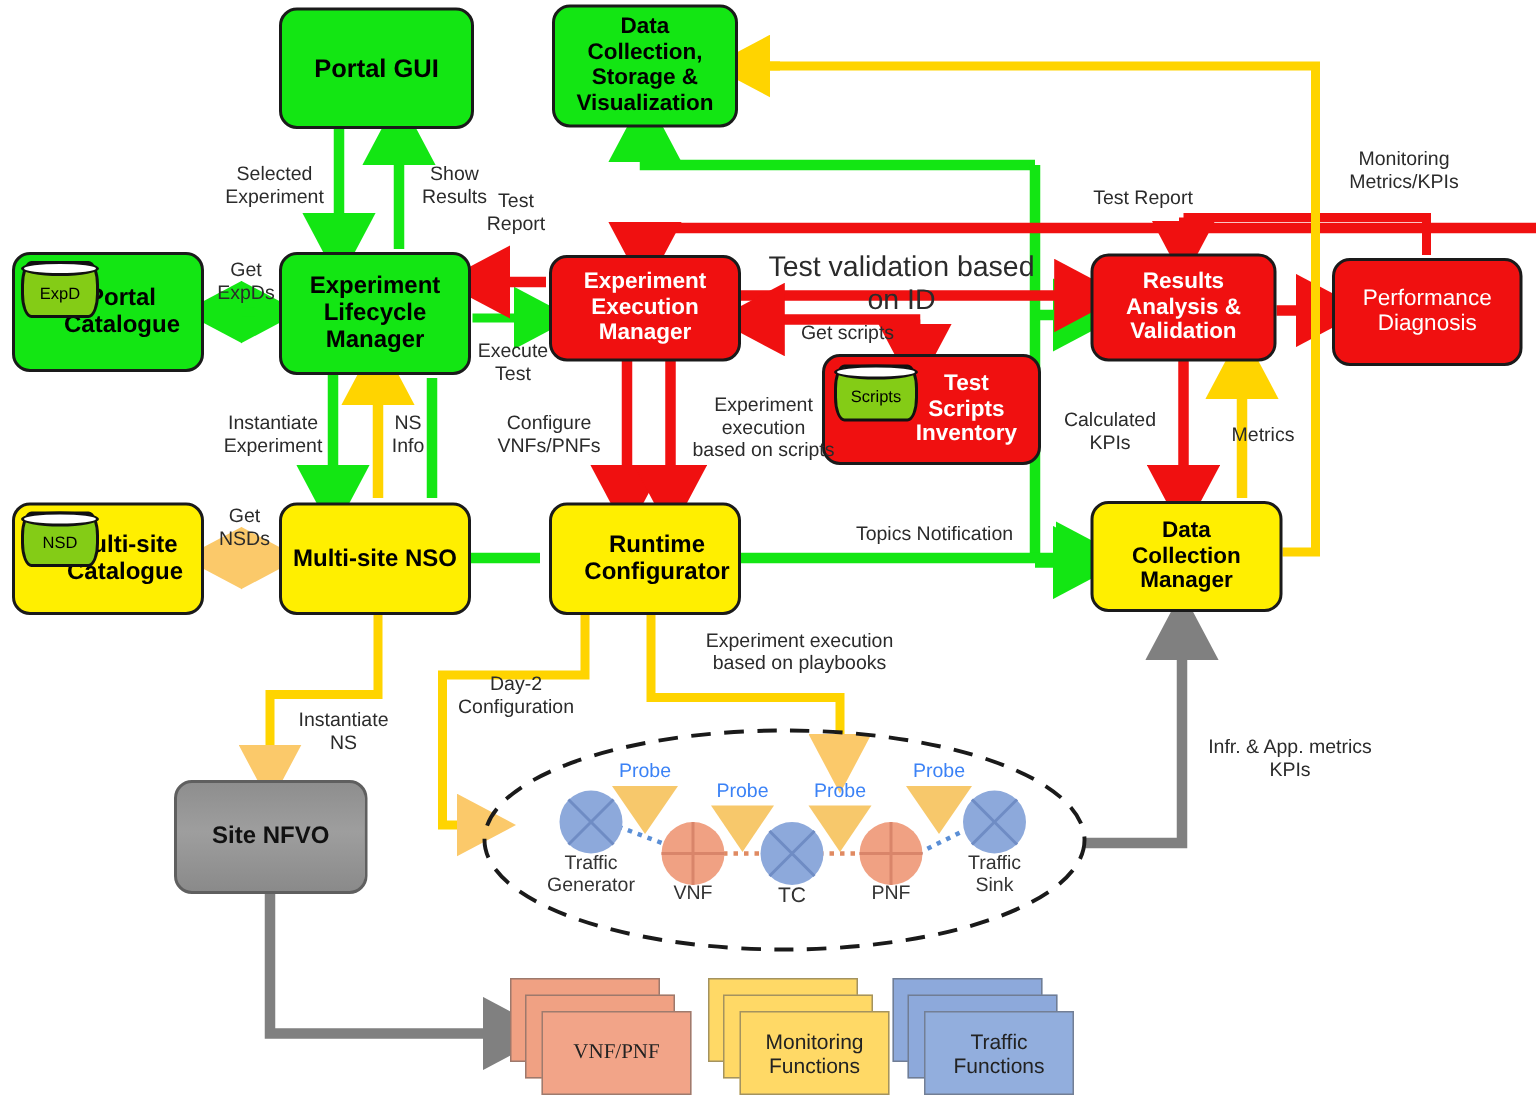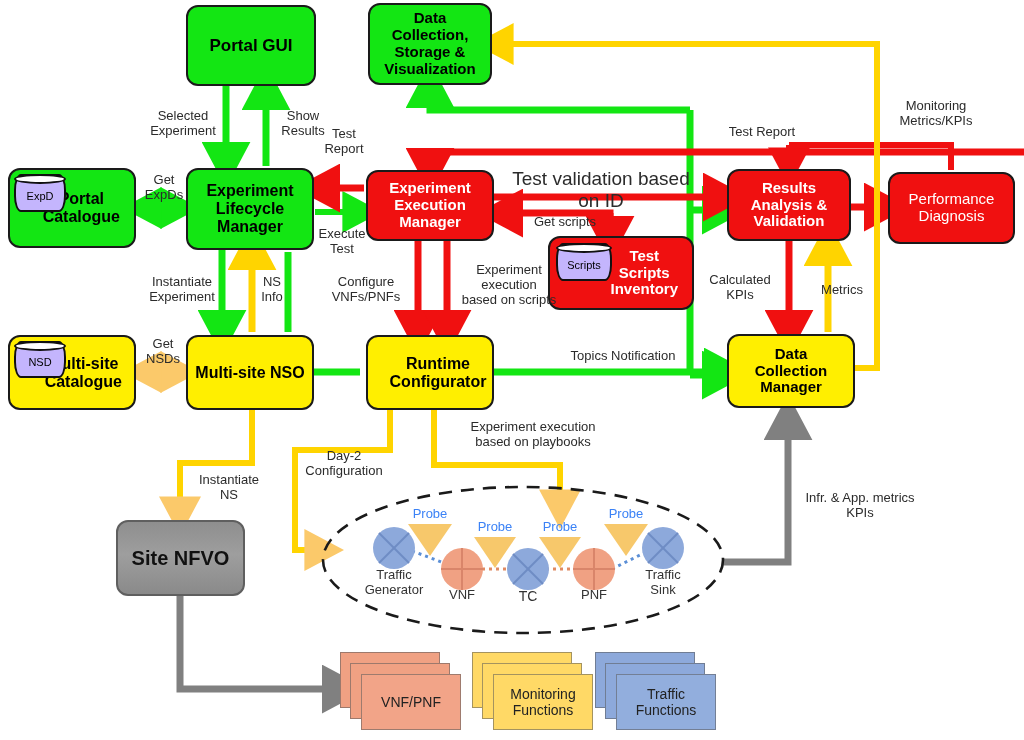--- a/index.html
+++ b/index.html
@@ -10,21 +10,21 @@
   #nodes{z-index:3;}
   .node{position:absolute;z-index:4;border:2px solid #1a1a1a;border-radius:12px;
         display:flex;align-items:center;justify-content:center;text-align:center;
         font-weight:bold;line-height:1.12;box-sizing:border-box;}
   .node.green{background:#13e613;color:#000;}
   .node.red{background:#f01010;color:#fff;}
   .node.yellow{background:#ffef00;color:#000;}
   .node.gray{background:linear-gradient(180deg,#8e8e8e,#9e9e9e 45%,#8a8a8a);
              color:#111;border:2px solid #5f5f5f;}
   .node .lbl{padding:0 6px;width:100%;}
-  .cyl{position:absolute;z-index:5;background:#c4b5fd;border:2px solid #111;border-radius:7px/16px;
+  .cyl{position:absolute;z-index:5;background:#84cc16;border:2px solid #111;border-radius:7px/16px;
        display:flex;align-items:center;justify-content:center;font-weight:normal;
        color:#000;font-family:"Liberation Sans",sans-serif;}
   .cyl::before{content:"";position:absolute;left:-2px;right:-2px;top:-2px;height:10px;
        border:2px solid #111;border-radius:50%;background:#fff;box-sizing:border-box;}
   .cyl span{position:relative;z-index:2;padding-top:5px;}
   .edge-label{position:absolute;z-index:6;color:#2b2b2b;text-align:center;
        font-family:"Liberation Sans",sans-serif;line-height:1.16;white-space:pre-line;}
   .stackbox{position:absolute;z-index:4;}
   .stackbox .sheet{position:absolute;border:1px solid rgba(90,90,90,.55);box-sizing:border-box;}
   .stackbox .sheet.top{display:flex;align-items:center;justify-content:center;text-align:center;
@@ -242,21 +242,21 @@
     <span class="lbl" style="white-space:pre-line;margin-left:16px;">Runtime
 Configurator</span>
   </div>
 
   <div class="node yellow" style="left:727px;top:334px;width:128px;height:74px;font-size:15px;">
     <span class="lbl" style="white-space:pre-line;">Data
 Collection
 Manager</span>
   </div>
 
-  <div class="node gray" style="left:116px;top:520px;width:129px;height:76px;font-size:20px;">
+  <div class="node gray" style="left:116px;top:520px;width:129px;height:76px;font-size:16px;">
     <span class="lbl">Site NFVO</span>
   </div>
 
   <div class="edge-label" style="left:140px;top:108px;width:86px;font-size:13px;">Selected
 Experiment</div>
   <div class="edge-label" style="left:272px;top:108px;width:62px;font-size:13px;">Show
 Results</div>
   <div class="edge-label" style="left:138px;top:172px;width:52px;font-size:13px;">Get
 ExpDs</div>
   <div class="edge-label" style="left:320px;top:126px;width:48px;font-size:13px;">Test
@@ -302,21 +302,21 @@
 
   <div class="probe-label" style="left:402px;top:506px;width:56px;font-size:13px;">Probe</div>
   <div class="probe-label" style="left:467px;top:519px;width:56px;font-size:13px;">Probe</div>
   <div class="probe-label" style="left:532px;top:519px;width:56px;font-size:13px;">Probe</div>
   <div class="probe-label" style="left:598px;top:506px;width:56px;font-size:13px;">Probe</div>
 
   <div class="stackbox" style="left:340px;top:652px;width:122px;height:78px;">
     <div class="sheet" style="left:0;top:0;width:100px;height:56px;background:#f0a183;"></div>
     <div class="sheet" style="left:10px;top:11px;width:100px;height:56px;background:#f0a183;"></div>
     <div class="sheet top" style="left:21px;top:22px;width:100px;height:56px;background:#f2a488;font-size:14px;">
-      <span style="white-space:pre-line;">VNF/PNF</span>
+      <span style="white-space:pre-line;font-family:Liberation Serif, serif;">VNF/PNF</span>
     </div>
   </div>
 
   <div class="stackbox" style="left:472px;top:652px;width:122px;height:78px;">
     <div class="sheet" style="left:0;top:0;width:100px;height:56px;background:#ffd966;"></div>
     <div class="sheet" style="left:10px;top:11px;width:100px;height:56px;background:#ffd966;"></div>
     <div class="sheet top" style="left:21px;top:22px;width:100px;height:56px;background:#ffd966;font-size:14px;">
       <span style="white-space:pre-line;">Monitoring
 Functions</span>
     </div>

